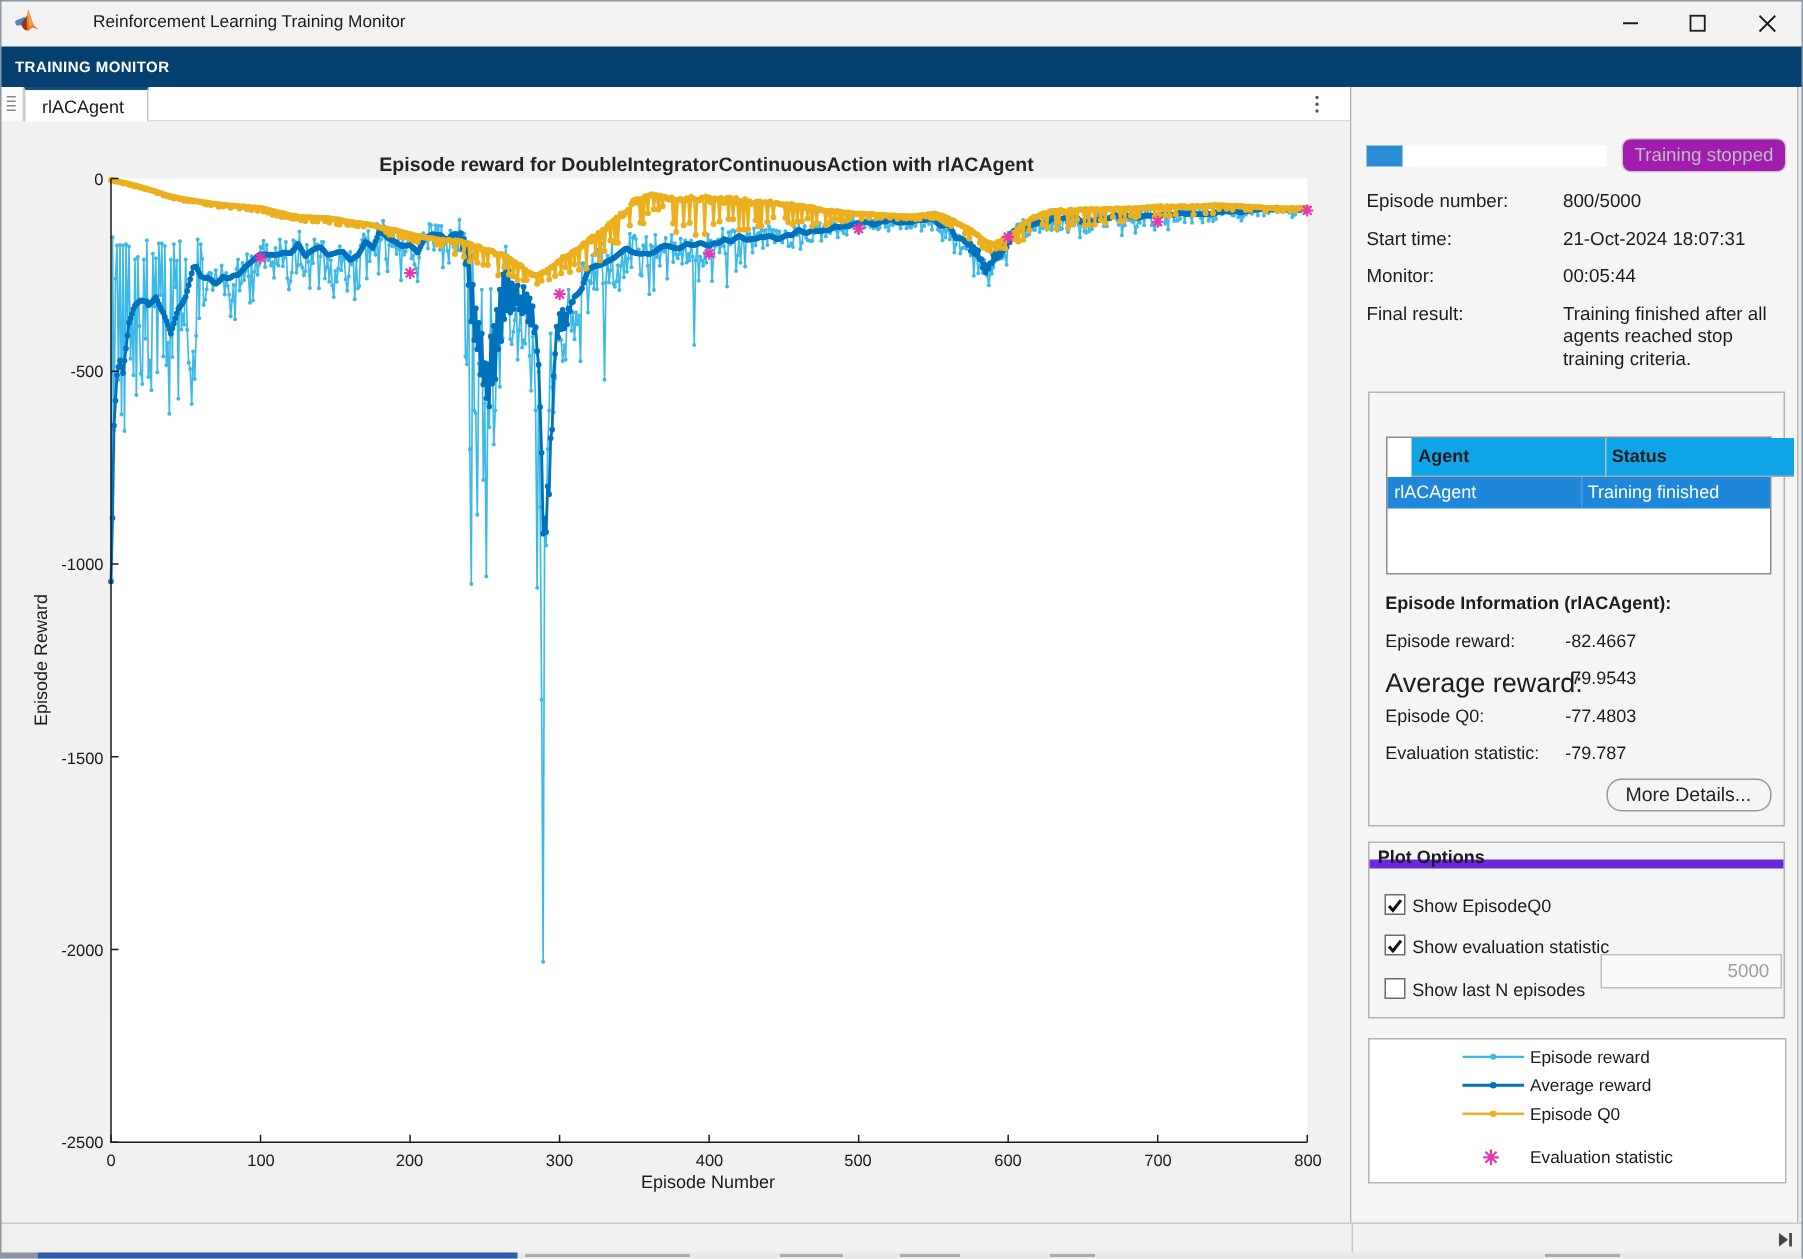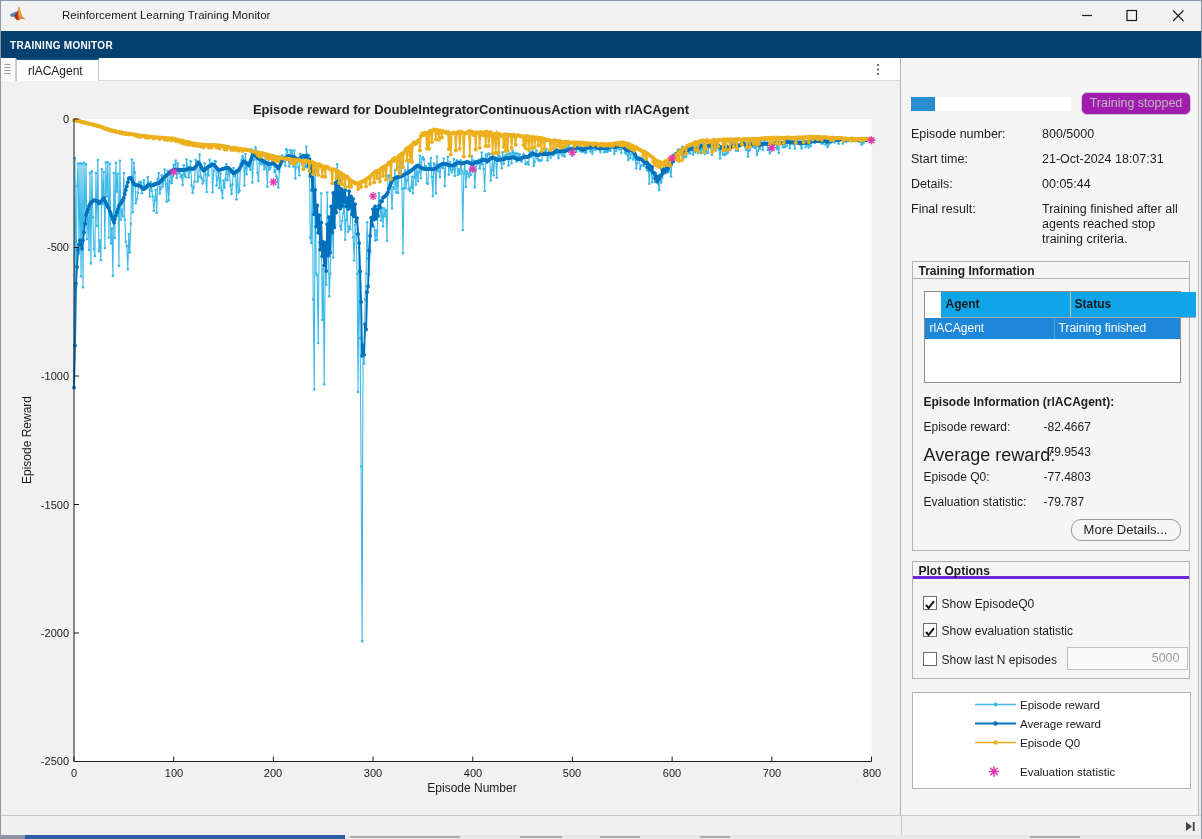--- a/index.html
+++ b/index.html
@@ -114,29 +114,26 @@
   <div class="abs" style="left:10px;top:39px;width:160px;height:14px;background:#ffffff;">
     <div class="abs" style="left:0;top:0;width:24px;height:14px;background:#2a8dd4;"></div>
   </div>
 
   <div class="abs" style="left:180px;top:34px;width:110px;height:23px;border:1px solid #c9c9c9;border-radius:6px;background:#a21caf;color:#bcbcbc;font-size:12.5px;text-align:center;line-height:21px;">Training stopped</div>
 
   <div class="abs" style="left:10px;top:69px;font-size:12.5px;color:#1c1c1c;">Episode number:</div>
   <div class="abs" style="left:141px;top:69px;font-size:12.5px;color:#1c1c1c;">800/5000</div>
   <div class="abs" style="left:10px;top:94px;font-size:12.5px;color:#1c1c1c;">Start time:</div>
   <div class="abs" style="left:141px;top:94px;font-size:12.5px;color:#1c1c1c;">21-Oct-2024 18:07:31</div>
-  <div class="abs" style="left:10px;top:119px;font-size:12.5px;color:#1c1c1c;">Details:</div>
+  <div class="abs" style="left:10px;top:119px;font-size:12.5px;color:#1c1c1c;">Monitor:</div>
   <div class="abs" style="left:141px;top:119px;font-size:12.5px;color:#1c1c1c;">00:05:44</div>
   <div class="abs" style="left:10px;top:144px;font-size:12.5px;color:#1c1c1c;">Final result:</div>
   <div class="abs" style="left:141px;top:144px;width:150px;font-size:12.5px;line-height:15px;color:#1c1c1c;">Training finished after all agents reached stop training criteria.</div>
 
   <div class="abs" style="left:10.5px;top:203px;width:278px;height:290px;border:1px solid #b3b3b3;">
-    <div class="abs" style="left:0;top:0;width:276px;height:17px;border-bottom:1px solid #b3b3b3;">
-      <span class="abs" style="left:6px;top:2px;font-size:12px;font-weight:bold;color:#1c1c1c;">Training Information</span>
-    </div>
 
     <div class="abs" style="left:11px;top:29px;width:257px;height:92px;background:#ffffff;border:1px solid #8c8c8c;">
       <div class="abs" style="left:16px;top:0;width:255px;height:26px;background:#0ea5e9;border-bottom:1px solid #a8a8a8;">
         <span class="abs" style="left:5px;top:5px;font-size:12px;font-weight:bold;color:#1c1c1c;">Agent</span>
         <span class="abs" style="left:134px;top:5px;font-size:12px;font-weight:bold;color:#1c1c1c;">Status</span>
         <div class="abs" style="left:129px;top:0;width:1px;height:26px;background:#bbbbbb;"></div>
       </div>
       <div class="abs" style="left:0;top:26px;width:255px;height:21px;background:#1f87d9;">
         <span class="abs" style="left:5px;top:3px;font-size:12px;color:#ffffff;">rlACAgent</span>
         <span class="abs" style="left:134px;top:3px;font-size:12px;color:#ffffff;">Training finished</span>
@@ -149,38 +146,38 @@
     <div class="abs" style="left:11px;top:183px;font-size:18px;color:#1c1c1c;">Average reward:</div>
     <div class="abs" style="left:131px;top:183px;font-size:12px;color:#1c1c1c;">-79.9543</div>
     <div class="abs" style="left:11px;top:208px;font-size:12px;color:#1c1c1c;">Episode Q0:</div>
     <div class="abs" style="left:131px;top:208px;font-size:12px;color:#1c1c1c;">-77.4803</div>
     <div class="abs" style="left:11px;top:233px;font-size:12px;color:#1c1c1c;">Evaluation statistic:</div>
     <div class="abs" style="left:131px;top:233px;font-size:12px;color:#1c1c1c;">-79.787</div>
     <div class="abs" style="left:158px;top:257px;width:110px;height:22px;border:1px solid #999;border-radius:10px;font-size:13px;color:#222;text-align:center;line-height:20px;">More Details...</div>
   </div>
 
   <div class="abs" style="left:10.5px;top:503px;width:278px;height:118px;border:1px solid #b3b3b3;">
-    <div class="abs" style="left:0;top:0;width:276px;height:17px;border-bottom:3px solid #6d28d9;">
+    <div class="abs" style="left:0;top:0;width:276px;height:17px;border-bottom:6px solid #6d28d9;">
       <span class="abs" style="left:6px;top:2px;font-size:12px;font-weight:bold;color:#1c1c1c;">Plot Options</span>
     </div>
     <div class="abs" style="left:10px;top:34px;width:14px;height:14px;background:#fff;border:1px solid #6b6b6b;">
       <svg width="12" height="12" viewBox="0 0 12 12">
           <path d="M2,6 L4.6,9 L10,2.1" stroke="#111" stroke-width="2" fill="none"></path>
         </svg>
     </div>
     <div class="abs" style="left:29px;top:35px;font-size:12px;color:#1c1c1c;">Show EpisodeQ0</div>
     <div class="abs" style="left:10px;top:61px;width:14px;height:14px;background:#fff;border:1px solid #6b6b6b;">
       <svg width="12" height="12" viewBox="0 0 12 12">
           <path d="M2,6 L4.6,9 L10,2.1" stroke="#111" stroke-width="2" fill="none"></path>
         </svg>
     </div>
     <div class="abs" style="left:29px;top:62px;font-size:12px;color:#1c1c1c;">Show evaluation statistic</div>
     <div class="abs" style="left:10px;top:90px;width:14px;height:14px;background:#fff;border:1px solid #6b6b6b;"></div>
     <div class="abs" style="left:29px;top:91px;font-size:12px;color:#1c1c1c;">Show last N episodes</div>
-    <div class="abs" style="left:154px;top:85px;width:121px;height:23px;background:#fafafa;border:1px solid #bfbfbf;font-size:12.5px;color:#9d9d9d;text-align:right;line-height:21px;padding-right:7px;">5000</div>
+    <div class="abs" style="left:154px;top:74px;width:121px;height:23px;background:#fafafa;border:1px solid #bfbfbf;font-size:12.5px;color:#9d9d9d;text-align:right;line-height:21px;padding-right:7px;">5000</div>
   </div>
 
   <div class="abs" style="left:10.5px;top:634px;width:279px;height:97px;background:#ffffff;border:1px solid #b3b3b3;">
     <svg width="277" height="95" viewBox="0 0 277 95">
       <path d="M62,11.5 H103" stroke="#3db9e8" stroke-width="1.5"></path>
         <circle cx="82.5" cy="11.5" r="2" fill="#3db9e8"></circle>
       <text x="107" y="15.5" font-size="11.5" fill="#1a1a1a" font-family="Liberation Sans, sans-serif">Episode reward</text>
       <path d="M62,30.5 H103" stroke="#0072bd" stroke-width="1.9"></path>
         <circle cx="82.5" cy="30.5" r="2.2" fill="#0072bd"></circle>
       <text x="107" y="34.5" font-size="11.5" fill="#1a1a1a" font-family="Liberation Sans, sans-serif">Average reward</text>

